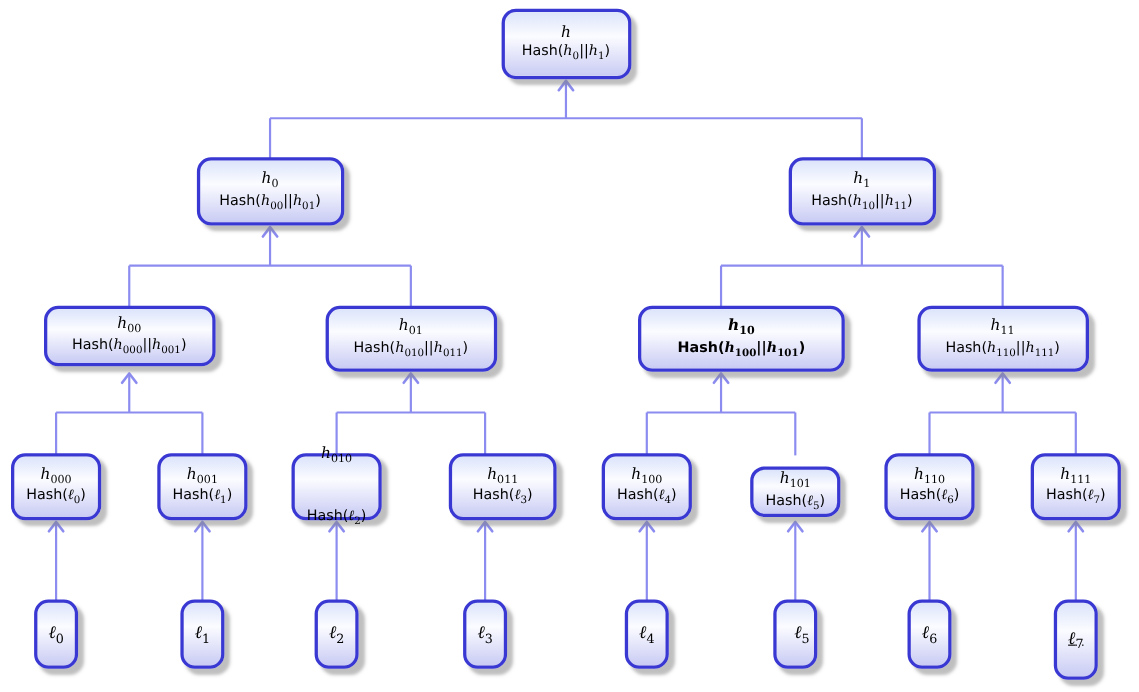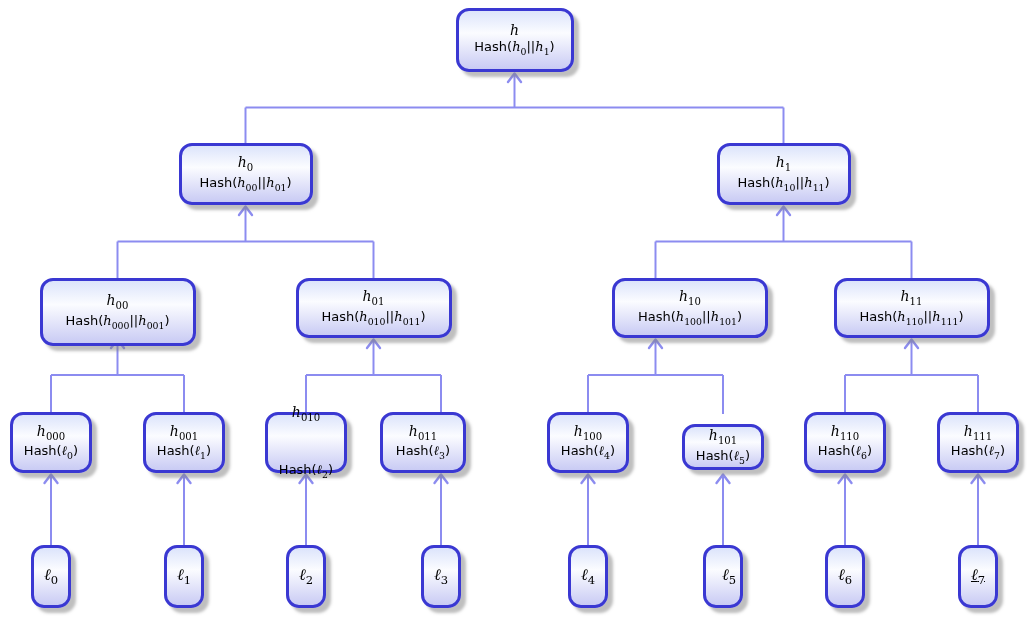--- a/index.html
+++ b/index.html
@@ -91,49 +91,49 @@
         <div class="fline"><span class="seg-f">Hash(</span><span class="seg-v">h</span><span class="seg-s">0</span><span class="seg-f">||</span><span class="seg-v">h</span><span class="seg-s">1</span><span class="seg-f">)</span></div>
       </div>
       <div class="node" style="left: 178.5px; top: 143px; width: 134px; height: 62px;">
         <div class="tline"><span class="seg-v">h</span><span class="seg-s">0</span></div>
         <div class="fline"><span class="seg-f">Hash(</span><span class="seg-v">h</span><span class="seg-s">00</span><span class="seg-f">||</span><span class="seg-v">h</span><span class="seg-s">01</span><span class="seg-f">)</span></div>
       </div>
       <div class="node" style="left: 716.5px; top: 143px; width: 134px; height: 62px;">
         <div class="tline"><span class="seg-v">h</span><span class="seg-s">1</span></div>
         <div class="fline"><span class="seg-f">Hash(</span><span class="seg-v">h</span><span class="seg-s">10</span><span class="seg-f">||</span><span class="seg-v">h</span><span class="seg-s">11</span><span class="seg-f">)</span></div>
       </div>
-      <div class="node" style="left: 39.5px; top: 278px; width: 156px; height: 68px;">
+      <div class="node" style="left: 39.5px; top: 278px; width: 156px; height: 55px;">
         <div class="tline"><span class="seg-v">h</span><span class="seg-s">00</span></div>
         <div class="fline"><span class="seg-f">Hash(</span><span class="seg-v">h</span><span class="seg-s">000</span><span class="seg-f">||</span><span class="seg-v">h</span><span class="seg-s">001</span><span class="seg-f">)</span></div>
       </div>
       <div class="node" style="left: 295.5px; top: 278px; width: 156px; height: 60px;">
         <div class="tline"><span class="seg-v">h</span><span class="seg-s">01</span></div>
         <div class="fline"><span class="seg-f">Hash(</span><span class="seg-v">h</span><span class="seg-s">010</span><span class="seg-f">||</span><span class="seg-v">h</span><span class="seg-s">011</span><span class="seg-f">)</span></div>
       </div>
-      <div class="node" style="left: 612px; top: 278px; width: 156px; height: 60px;">
+      <div class="node" style="left: 580px; top: 278px; width: 188px; height: 60px; font-weight: bold;">
         <div class="tline"><span class="seg-v">h</span><span class="seg-s">10</span></div>
         <div class="fline"><span class="seg-f">Hash(</span><span class="seg-v">h</span><span class="seg-s">100</span><span class="seg-f">||</span><span class="seg-v">h</span><span class="seg-s">101</span><span class="seg-f">)</span></div>
       </div>
       <div class="node" style="left: 833.5px; top: 278px; width: 156px; height: 60px;">
         <div class="tline"><span class="seg-v">h</span><span class="seg-s">11</span></div>
         <div class="fline"><span class="seg-f">Hash(</span><span class="seg-v">h</span><span class="seg-s">110</span><span class="seg-f">||</span><span class="seg-v">h</span><span class="seg-s">111</span><span class="seg-f">)</span></div>
       </div>
       <div class="node" style="left: 10px; top: 412px; width: 82px; height: 61px;">
         <div class="tline"><span class="seg-v">h</span><span class="seg-s">000</span></div>
         <div class="fline"><span class="seg-f">Hash(</span><span class="seg-v">ℓ</span><span class="seg-s">0</span><span class="seg-f">)</span></div>
       </div>
       <div class="node" style="left: 143px; top: 412px; width: 82px; height: 61px;">
         <div class="tline"><span class="seg-v">h</span><span class="seg-s">001</span></div>
         <div class="fline"><span class="seg-f">Hash(</span><span class="seg-v">ℓ</span><span class="seg-s">1</span><span class="seg-f">)</span></div>
       </div>
       <div class="node" style="left: 265px; top: 412px; width: 82px; height: 61px; gap: 38px;">
         <div class="tline"><span class="seg-v">h</span><span class="seg-s">010</span></div>
         <div class="fline"><span class="seg-f">Hash(</span><span class="seg-v">ℓ</span><span class="seg-s">2</span><span class="seg-f">)</span></div>
       </div>
-      <div class="node" style="left: 380px; top: 412px; width: 86px; height: 61px;">
+      <div class="node" style="left: 408px; top: 412px; width: 98px; height: 61px;">
         <div class="tline"><span class="seg-v">h</span><span class="seg-s">011</span></div>
         <div class="fline"><span class="seg-f">Hash(</span><span class="seg-v">ℓ</span><span class="seg-s">3</span><span class="seg-f">)</span></div>
       </div>
       <div class="node" style="left: 547px; top: 412px; width: 82px; height: 61px;">
         <div class="tline"><span class="seg-v">h</span><span class="seg-s">100</span></div>
         <div class="fline"><span class="seg-f">Hash(</span><span class="seg-v">ℓ</span><span class="seg-s">4</span><span class="seg-f">)</span></div>
       </div>
       <div class="node" style="left: 682px; top: 424px; width: 82px; height: 46px;">
         <div class="tline"><span class="seg-v">h</span><span class="seg-s">101</span></div>
         <div class="fline"><span class="seg-f">Hash(</span><span class="seg-v">ℓ</span><span class="seg-s">5</span><span class="seg-f">)</span></div>
@@ -160,17 +160,17 @@
       </div>
       <div class="node leaf" style="left: 568px; top: 545px; width: 40px; height: 63px;">
         <div class="tline"><span class="seg-v">ℓ</span><span class="seg-s">4</span></div>
       </div>
       <div class="node leaf" style="left: 703px; top: 545px; width: 40px; height: 63px; padding-left: 12px;">
         <div class="tline"><span class="seg-v">ℓ</span><span class="seg-s">5</span></div>
       </div>
       <div class="node leaf" style="left: 825px; top: 545px; width: 40px; height: 63px;">
         <div class="tline"><span class="seg-v">ℓ</span><span class="seg-s">6</span></div>
       </div>
-      <div class="node leaf" style="left: 958px; top: 545px; width: 40px; height: 63px; text-decoration: underline;">
+      <div class="node leaf" style="left: 958px; top: 545px; width: 40px; height: 73px; text-decoration: underline;">
         <div class="tline"><span class="seg-v">ℓ</span><span class="seg-s">7</span></div>
       </div>
     </div>
 </div>
 
 </body></html>

